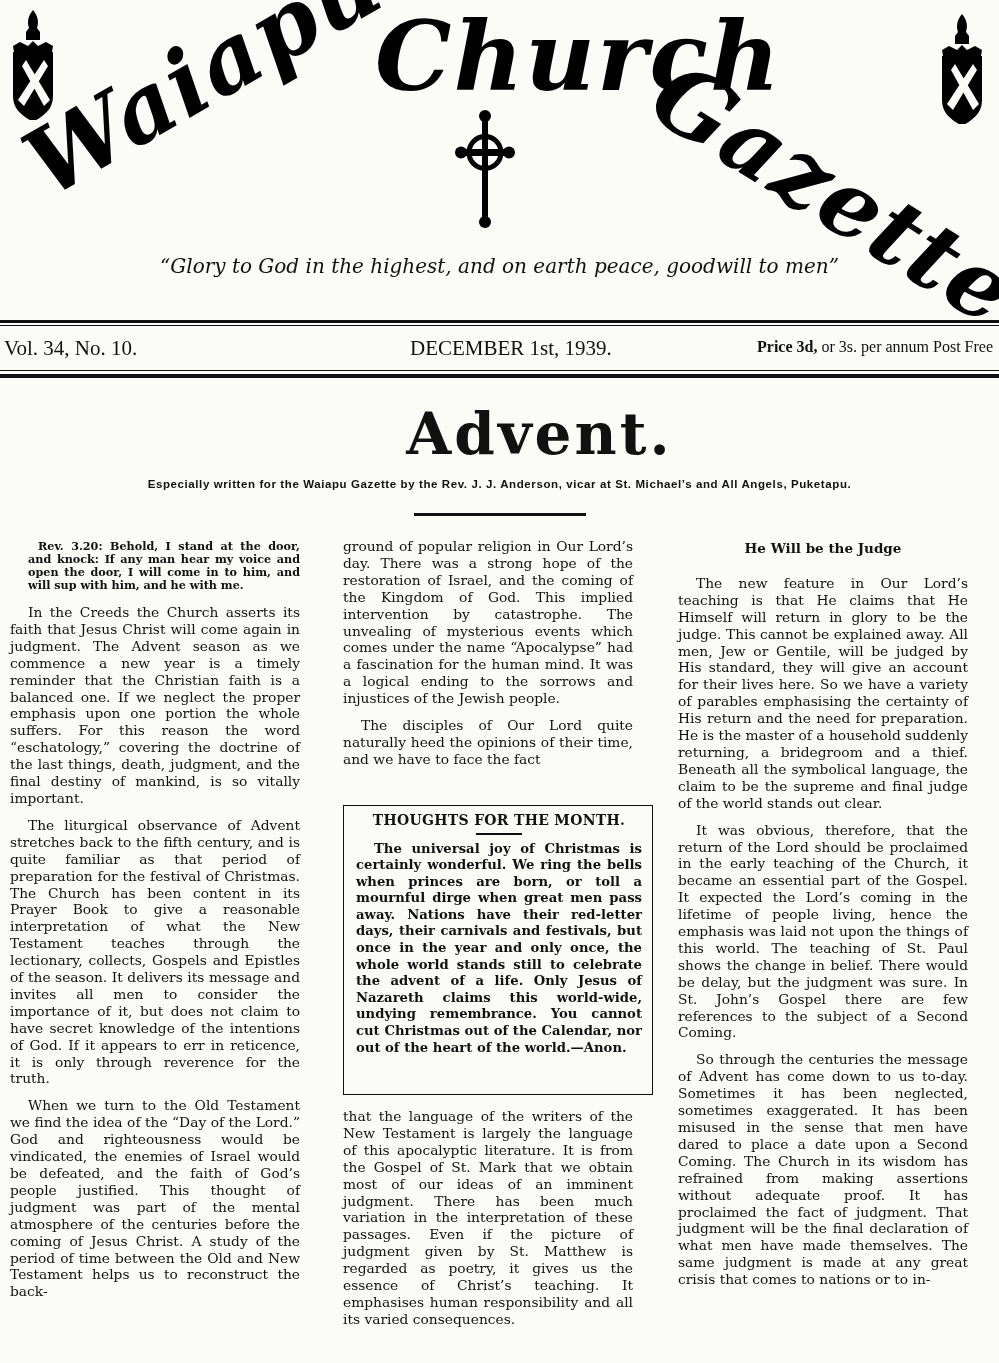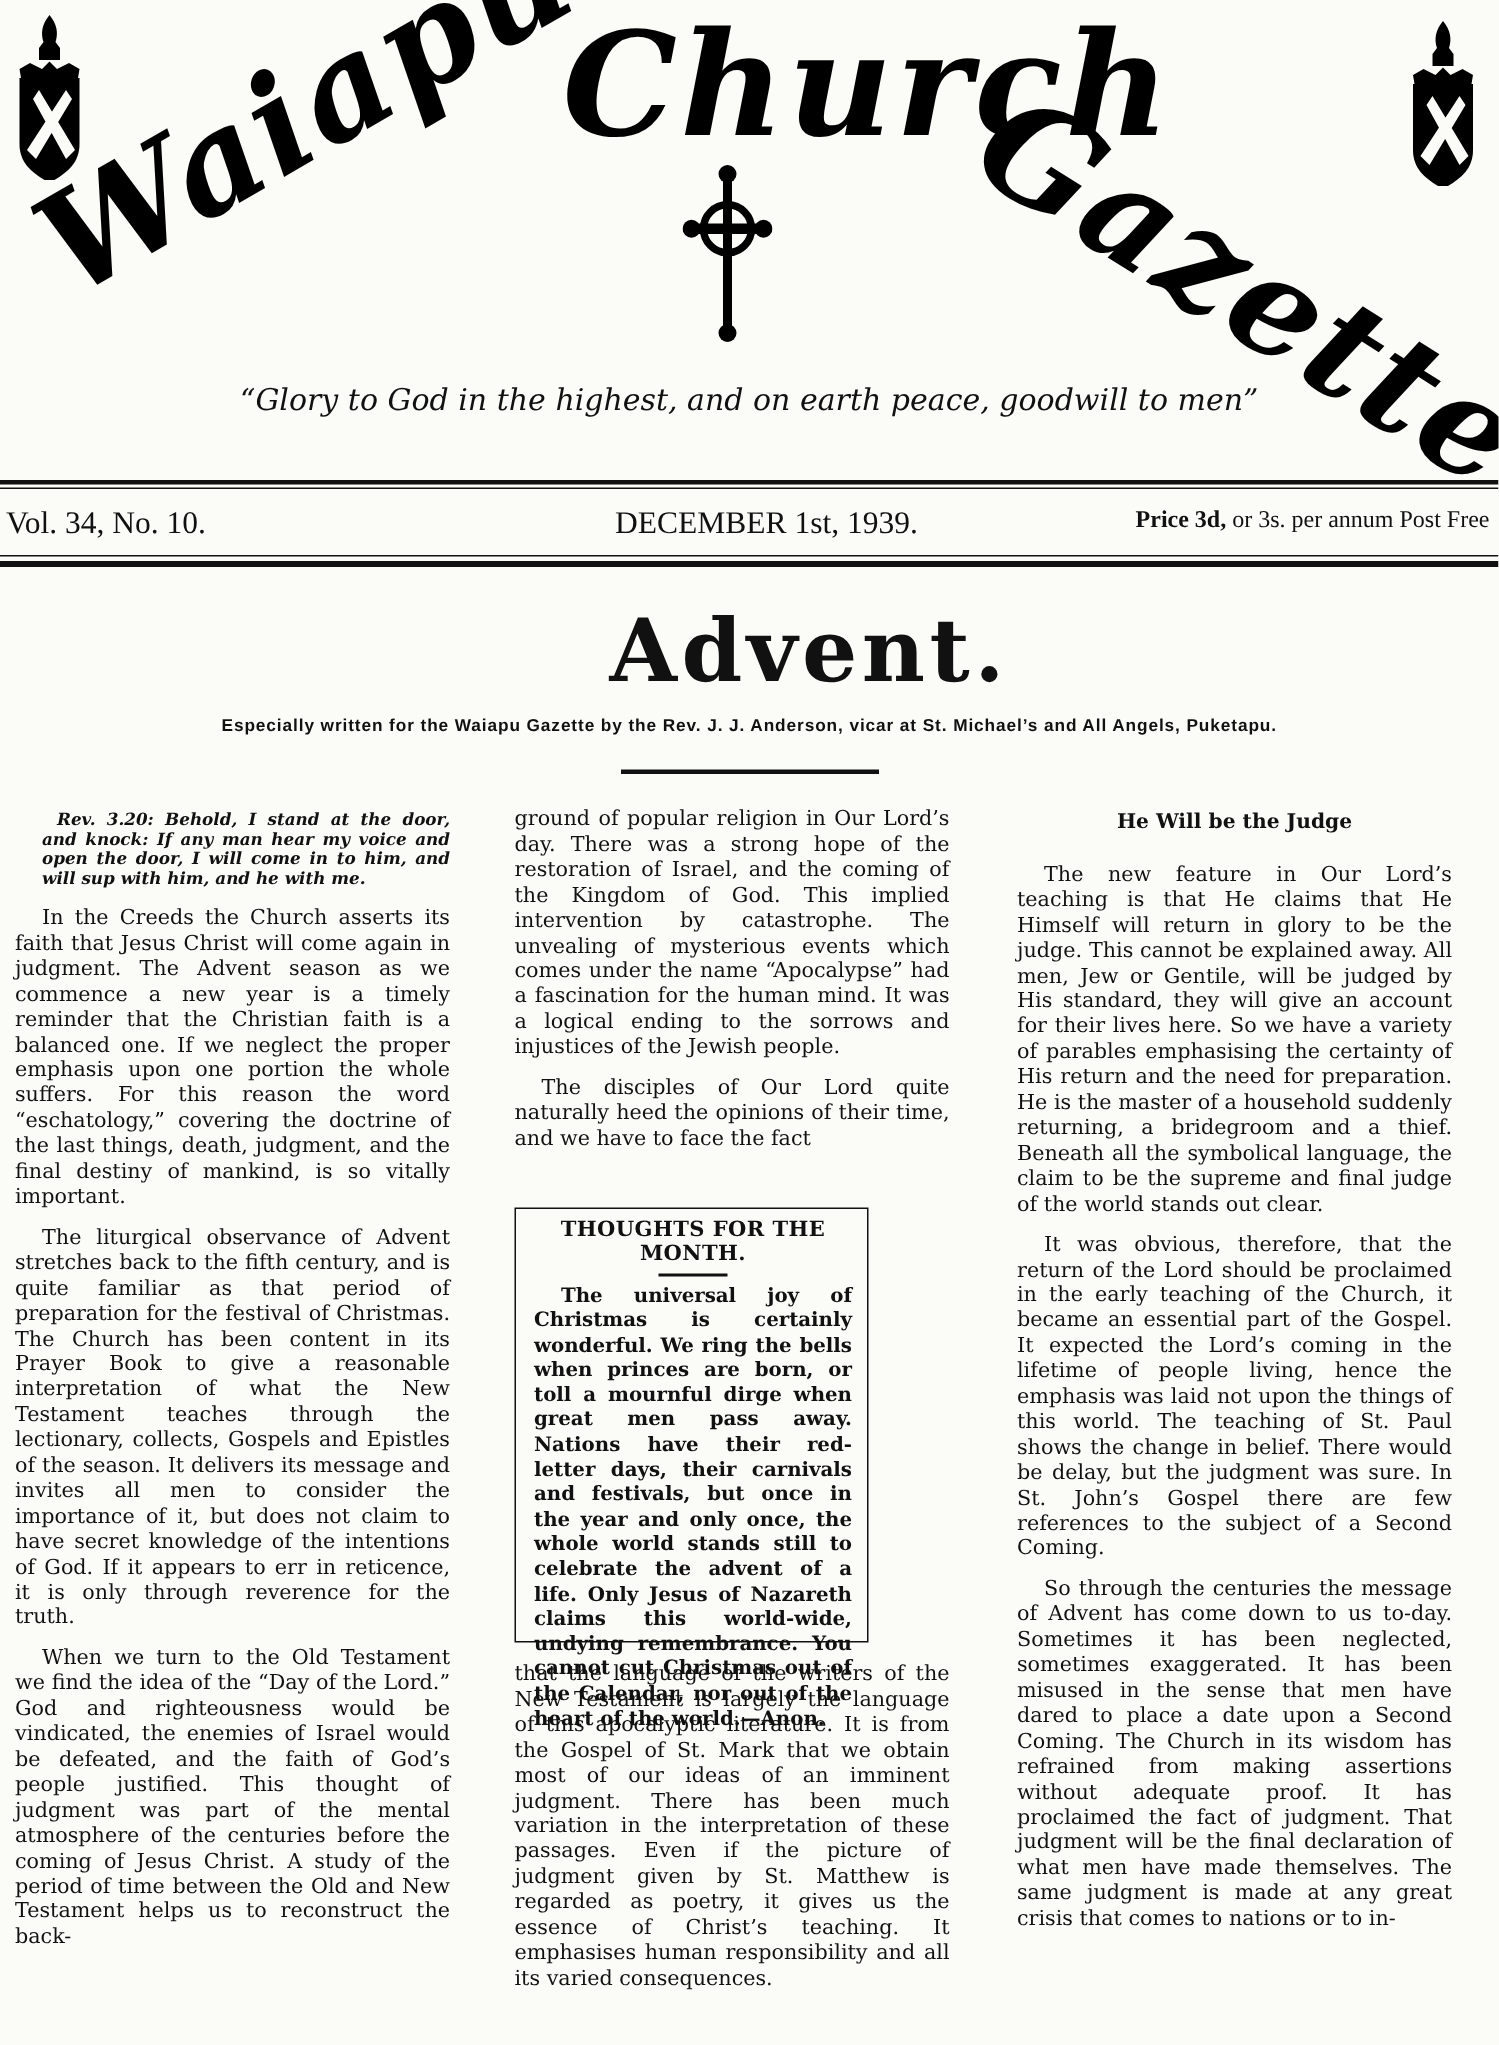--- a/index.html
+++ b/index.html
@@ -51,25 +51,25 @@
     position: absolute; top: 540px; width: 290px;
     font-family: "DejaVu Serif", serif; font-size: 13.8px; line-height: 16.9px;
     text-align: justify;
   }
   .col1 { left: 10px; top: 540px; }
   .col2 { left: 343px; top: 538px; }
   .col3 { left: 678px; top: 540px; }
   .col p { margin: 0 0 10px 0; text-indent: 18px; }
   .epigraph {
     font-family: "DejaVu Serif", serif; font-weight: bold; font-size: 11.2px;
-    line-height: 13px; margin: 0 0 12px 18px; text-indent: 10px; text-align: justify; font-style: italic;
+    line-height: 13px; margin: 0 0 12px 18px; text-indent: 10px; text-align: justify;
   }
   .subhead { text-align: center; font-weight: bold; font-size: 13.5px; margin: 0 0 18px 0; }
   .box {
-    position: absolute; left: 343px; top: 805px; width: 236px; height: 290px;
+    position: absolute; left: 343px; top: 805px; width: 310px; height: 290px;
     border-left: 1.5px solid #111; border-right: 1.5px solid #111;
     border-top: 1.5px solid #111; border-bottom: 1.5px solid #111;
     box-sizing: border-box; padding: 6px 10px 0 12px;
   }
   .box h3 {
     margin: 0; text-align: center; font-family: "DejaVu Serif", serif;
     font-weight: bold; font-size: 14px; letter-spacing: 0.3px;
   }
   .box .mini-rule { width: 46px; height: 1.5px; background: #111; margin: 5px auto 6px auto; }
   .box p {

